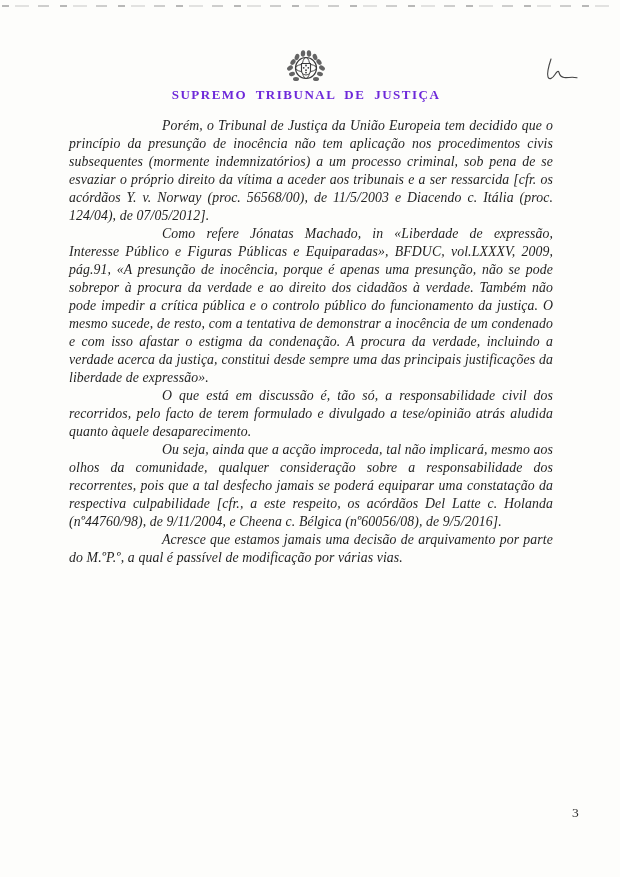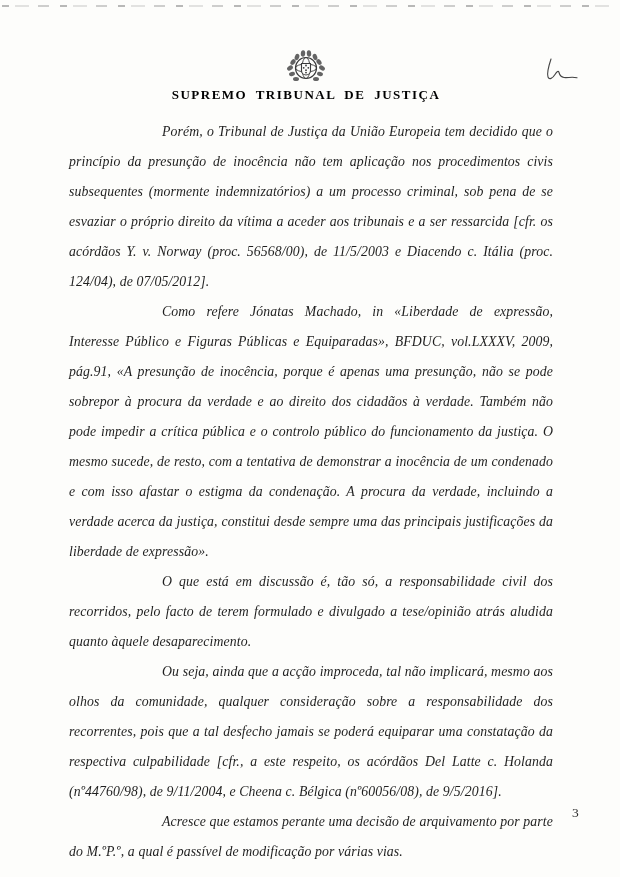--- a/index.html
+++ b/index.html
@@ -27,32 +27,32 @@
     position: absolute;
     top: 48px; left: 0; width: 612px;
     text-align: center;
   }
   .crest { display: block; margin: 0 auto 3px auto; }
   .court-title {
     font-size: 13px;
     letter-spacing: 1.5px;
     word-spacing: 4px;
     font-weight: 600;
-    color: #000000;
+    color: #6d28d9;
   }
   .handwritten-mark {
     position: absolute;
     top: 58px; left: 543px;
   }
   .body-text {
     position: absolute;
     top: 117px; left: 69px; width: 484px;
     font-style: italic;
     font-size: 13.8px;
-    line-height: 30px;
+    line-height: 18px;
     text-align: justify;
     letter-spacing: 0.1px;
   }
   .body-text p { margin: 0; text-indent: 93px; }
   .page-number {
     position: absolute;
     top: 805px; left: 572px;
     font-size: 13.5px;
     color: #2a2a2a;
   }
@@ -102,18 +102,18 @@
 
   <svg class="handwritten-mark" width="40" height="28" viewBox="0 0 40 28">
     <path d="M8,1 C6,7 3.5,15 5,19 C6.2,22 9.5,20.5 12,16.5 C14,13.3 15.5,12.5 16,14.5 C16.5,16.5 17.5,19 21,19.5 C25,20 29,18.5 34,19.8" fill="none" stroke="#444" stroke-width="1.1" stroke-linecap="round"></path>
   </svg>
 
   <div class="body-text">
     <p>Porém, o Tribunal de Justiça da União Europeia tem decidido que o princípio da presunção de inocência não tem aplicação nos procedimentos civis subsequentes (mormente indemnizatórios) a um processo criminal, sob pena de se esvaziar o próprio direito da vítima a aceder aos tribunais e a ser ressarcida [cfr. os acórdãos Y. v. Norway (proc. 56568/00), de 11/5/2003 e Diacendo c. Itália (proc. 124/04), de 07/05/2012].</p>
     <p>Como refere Jónatas Machado, in «Liberdade de expressão, Interesse Público e Figuras Públicas e Equiparadas», BFDUC, vol.LXXXV, 2009, pág.91, «A presunção de inocência, porque é apenas uma presunção, não se pode sobrepor à procura da verdade e ao direito dos cidadãos à verdade. Também não pode impedir a crítica pública e o controlo público do funcionamento da justiça. O mesmo sucede, de resto, com a tentativa de demonstrar a inocência de um condenado e com isso afastar o estigma da condenação. A procura da verdade, incluindo a verdade acerca da justiça, constitui desde sempre uma das principais justificações da liberdade de expressão».</p>
     <p>O que está em discussão é, tão só, a responsabilidade civil dos recorridos, pelo facto de terem formulado e divulgado a tese/opinião atrás aludida quanto àquele desaparecimento.</p>
     <p>Ou seja, ainda que a acção improceda, tal não implicará, mesmo aos olhos da comunidade, qualquer consideração sobre a responsabilidade dos recorrentes, pois que a tal desfecho jamais se poderá equiparar uma constatação da respectiva culpabilidade [cfr., a este respeito, os acórdãos Del Latte c. Holanda (nº44760/98), de 9/11/2004, e Cheena c. Bélgica (nº60056/08), de 9/5/2016].</p>
-    <p>Acresce que estamos perante uma decisão de arquivamento por parte do M.ºP.º, a qual é passível de modificação por várias vias.</p>
+    <p>Acresce que estamos jamais uma decisão de arquivamento por parte do M.ºP.º, a qual é passível de modificação por várias vias.</p>
   </div>
 
   <div class="page-number">3</div>
 
 </div>
 
 </body></html>

